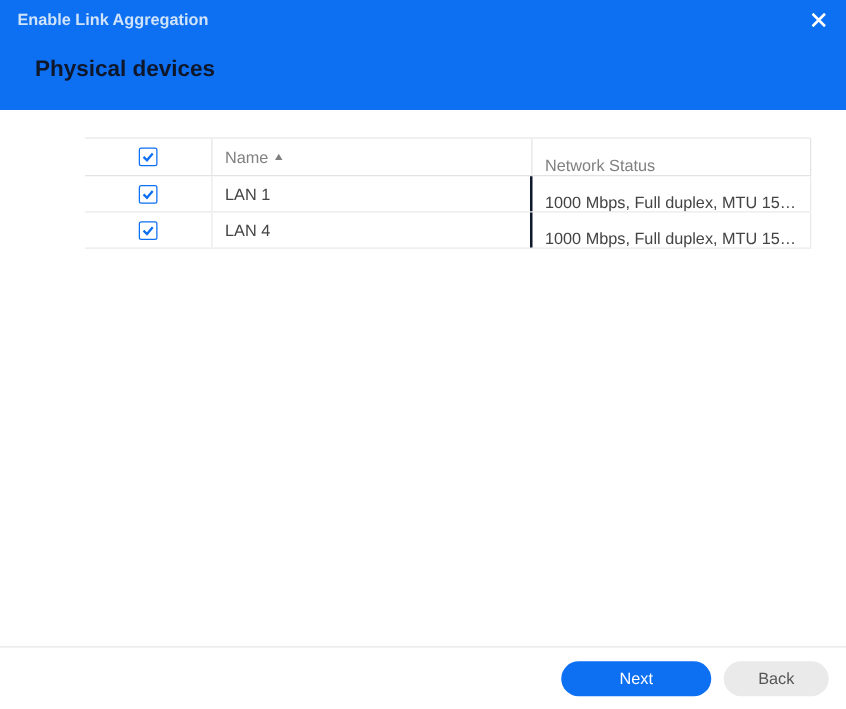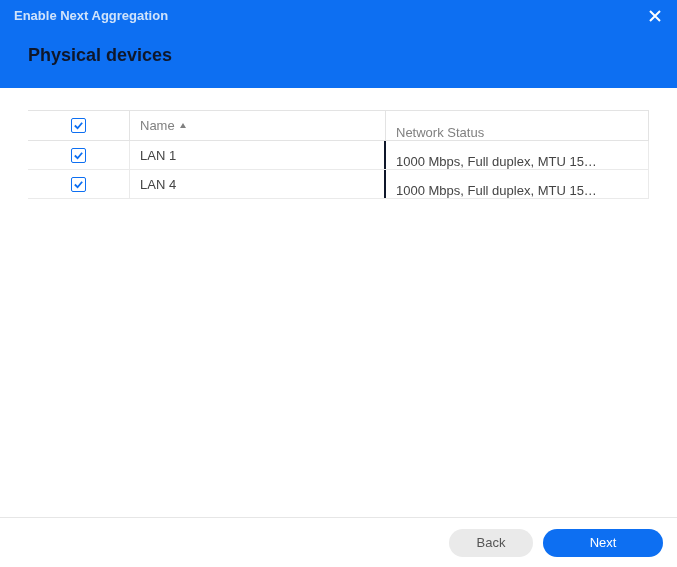--- a/index.html
+++ b/index.html
@@ -40,20 +40,21 @@
     height: 20px;
     cursor: pointer;
     display: flex;
     align-items: center;
     justify-content: center;
     color: #fff;
   }
   .close-btn svg { width: 12px; height: 12px; }
   .content {
     padding: 22px 28px 0 28px;
+    margin-left: 40px;
   }
   .table {
     width: 100%;
     border-top: 1px solid #e3e3e3;
   }
   .row {
     display: flex;
     align-items: center;
     height: 29px;
     border-bottom: 1px solid #eaeaea;
@@ -153,21 +154,21 @@
   .btn-primary {
     background: #0d6ff2;
     color: #fff;
     min-width: 120px;
   }
 </style>
 </head>
 <body>
 
 <div class="header">
-  <div class="breadcrumb">Enable Next Aggregation</div>
+  <div class="breadcrumb">Enable Link Aggregation</div>
   <div class="title">Physical devices</div>
   <div class="close-btn">
     <svg viewBox="0 0 12 12">
         <path d="M1 1 L11 11 M11 1 L1 11" stroke="#fff" stroke-width="2" fill="none"></path>
       </svg>
   </div>
 </div>
 
 <div class="content">
   <div class="table">
@@ -222,15 +223,15 @@
       </div>
       <div class="col-status">
         <span>1000 Mbps, Full duplex, MTU 15…</span>
       </div>
     </div>
 
   </div>
 </div>
 
 <div class="footer">
+  <button class="btn btn-primary">Next</button>
   <button class="btn btn-secondary">Back</button>
-  <button class="btn btn-primary">Next</button>
 </div>
 
 </body></html>

